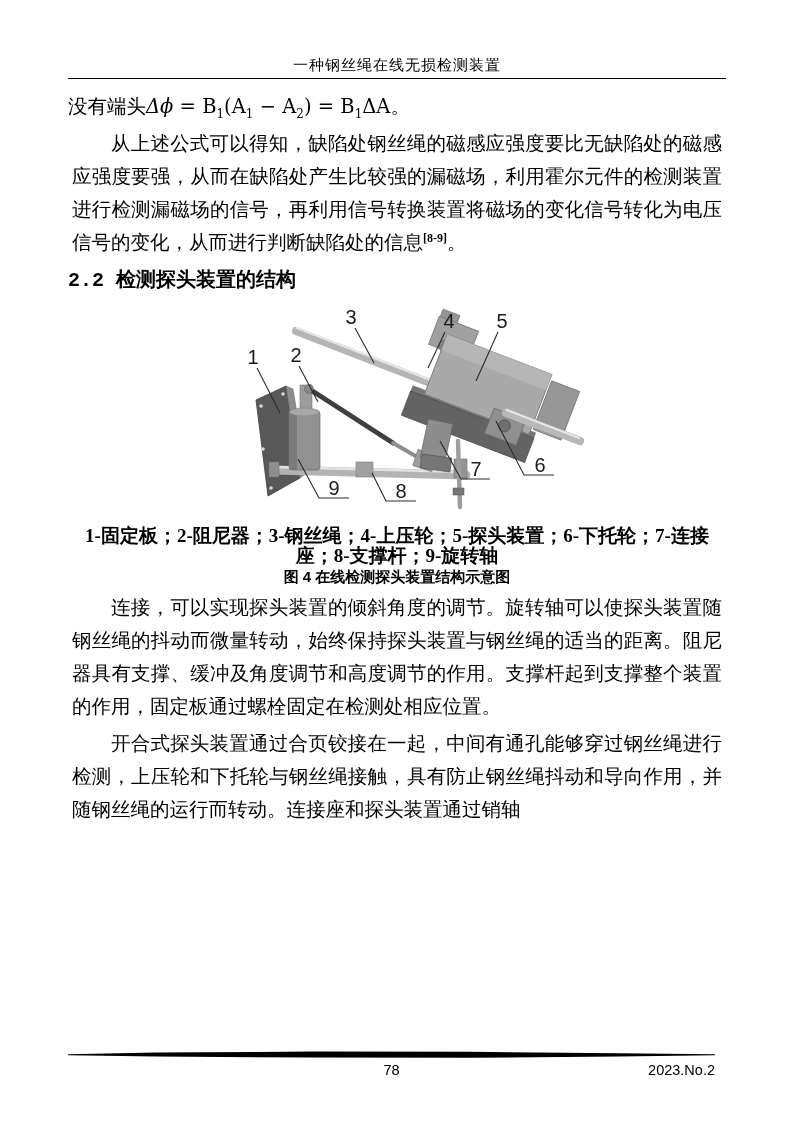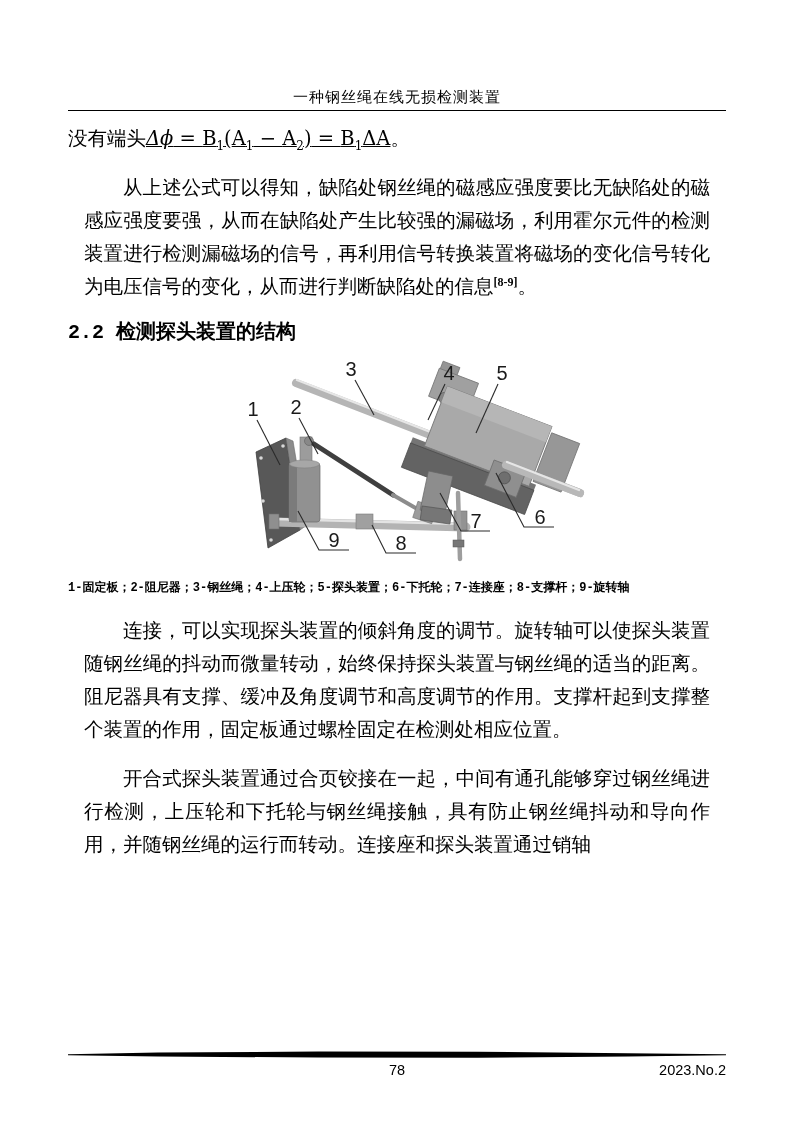--- a/index.html
+++ b/index.html
@@ -6,77 +6,78 @@
   .page{
     position:relative;
     width:793px;height:1122px;
     background:#ffffff;
     color:#000;
     font-family:"Liberation Serif","DejaVu Serif",serif;
     overflow:hidden;
   }
   .content{padding:0 67px 0 68px;}
   .header-title{
-    padding-top:88px;
+    padding-top:56px;
     text-align:center;
     font-size:15px;
     letter-spacing:1px;
   }
   .header-rule{
     margin-top:3px;
     border-bottom:1.8px solid #000;
   }
   .formula-line{
     margin-top:11px;
     font-size:19.5px;
     line-height:33px;
     white-space:nowrap;
   }
-  .math{font-family:"DejaVu Serif",serif;text-decoration:underline;}
+  .math{font-family:"DejaVu Serif",serif;}
   .math .var-i{font-style:italic;}
   .math sub{font-size:12px;line-height:0;}
   p.body{
-    margin:16px;
+    margin:4px;
     font-size:19.5px;
     line-height:33px;
     text-align:justify;
     text-justify:inter-character;
     text-indent:2em;
   }
   .section-heading{
     margin:8px 0 6px 0;
     font-family:Liberation Mono, monospace;
     font-weight:bold;
     font-size:20px;
     line-height:28px;
   }
   .figure-wrap{margin:2px 0 0 0;}
   .figure-svg{display:block;margin-left:100px;}
   .fig-legend{
-    font-family:Liberation Mono, monospace;
-    font-weight:bold;
-    font-size:12px;
+    text-align:center;
+    font-family:Liberation Serif, serif;
+    font-weight:bold;
+    font-size:19px;
     line-height:20px;
   }
   .fig-caption{
     text-align:center;
     font-family:"Liberation Sans","DejaVu Sans",sans-serif;
     font-weight:bold;
     font-size:15px;
     line-height:21px;
   }
   .after-fig{margin-top:6px;}
   sup.cite{
     font-size:12px;
     font-weight:bold;
     line-height:0;
   }
   .footer{
     position:absolute;
-    left:68px;right:67px;bottom:44px;
+    left:68px;right:78px;bottom:44px;
   }
   .footer-rule{display:block;width:100%;height:8px;}
   .footer-row{
     position:relative;
     margin-top:3px;
     font-family:"Liberation Sans","DejaVu Sans",sans-serif;
     font-size:14.5px;
     text-align:center;
   }
   .footer-issue{position:absolute;right:0;top:0;}
@@ -188,20 +189,21 @@
           <text class="callout-num" x="281" y="27">4</text>
           <text class="callout-num" x="334" y="27">5</text>
           <text class="callout-num" x="372" y="171">6</text>
           <text class="callout-num" x="308" y="175">7</text>
           <text class="callout-num" x="233" y="197">8</text>
           <text class="callout-num" x="166" y="194">9</text>
         </g>
       </svg>
 
       <div class="fig-legend">1-固定板；2-阻尼器；3-钢丝绳；4-上压轮；5-探头装置；6-下托轮；7-连接座；8-支撑杆；9-旋转轴</div>
+      <div class="fig-caption">图 4 在线检测探头装置结构示意图</div>
     </div>
 
     <p class="body">连接，可以实现探头装置的倾斜角度的调节。旋转轴可以使探头装置随钢丝绳的抖动而微量转动，始终保持探头装置与钢丝绳的适当的距离。阻尼器具有支撑、缓冲及角度调节和高度调节的作用。支撑杆起到支撑整个装置的作用，固定板通过螺栓固定在检测处相应位置。</p>
     <p class="body after-fig">开合式探头装置通过合页铰接在一起，中间有通孔能够穿过钢丝绳进行检测，上压轮和下托轮与钢丝绳接触，具有防止钢丝绳抖动和导向作用，并随钢丝绳的运行而转动。连接座和探头装置通过销轴</p>
 
   </div>
 
   <div class="footer">
     <svg class="footer-rule" viewBox="0 0 658 8" preserveAspectRatio="none">
       <polygon points="0,3.2 90,1.6 250,0.6 410,0.8 560,2.2 658,3.3 658,4.2 560,5.4 410,6.8 250,6.6 90,5.4 0,4.2" fill="#000"></polygon>

